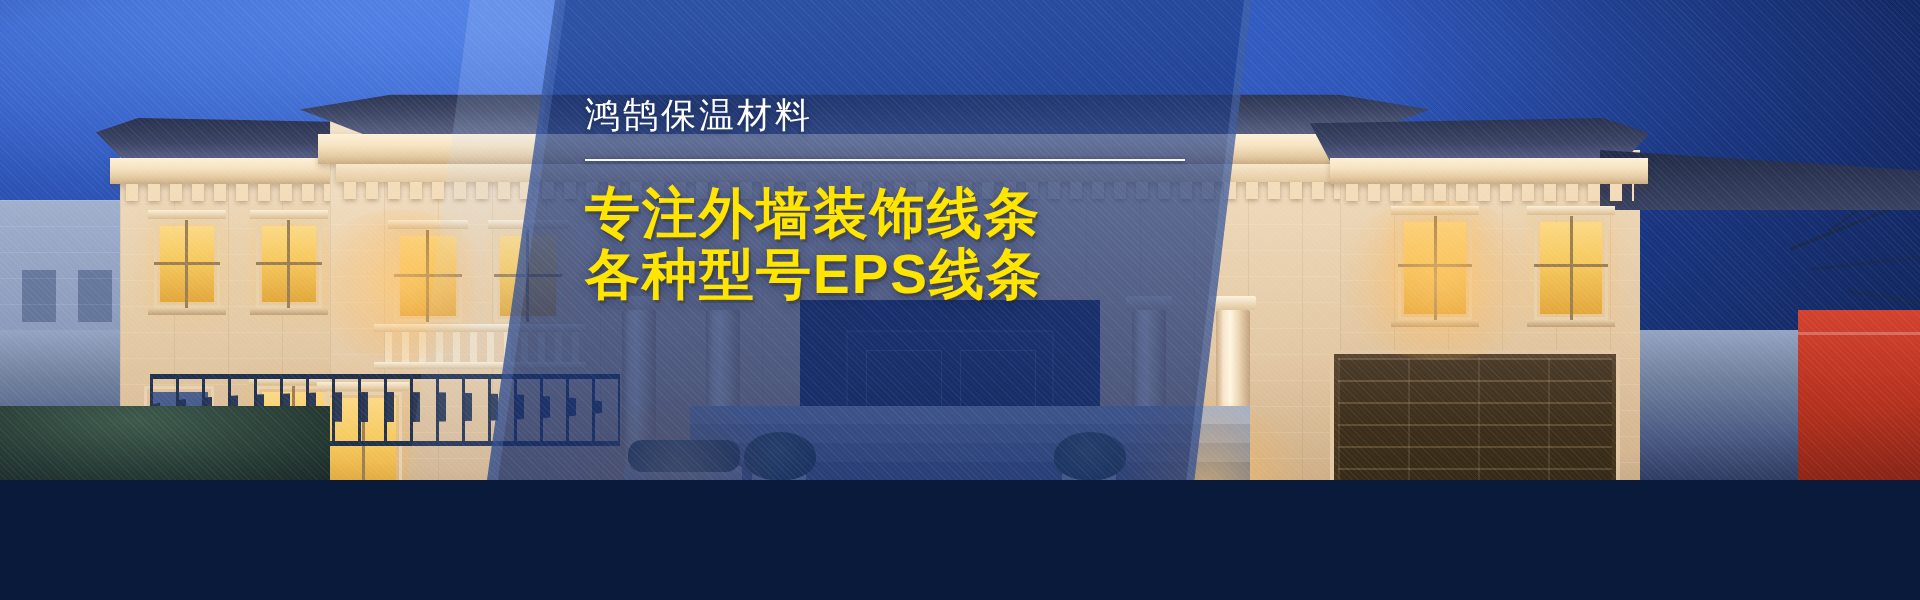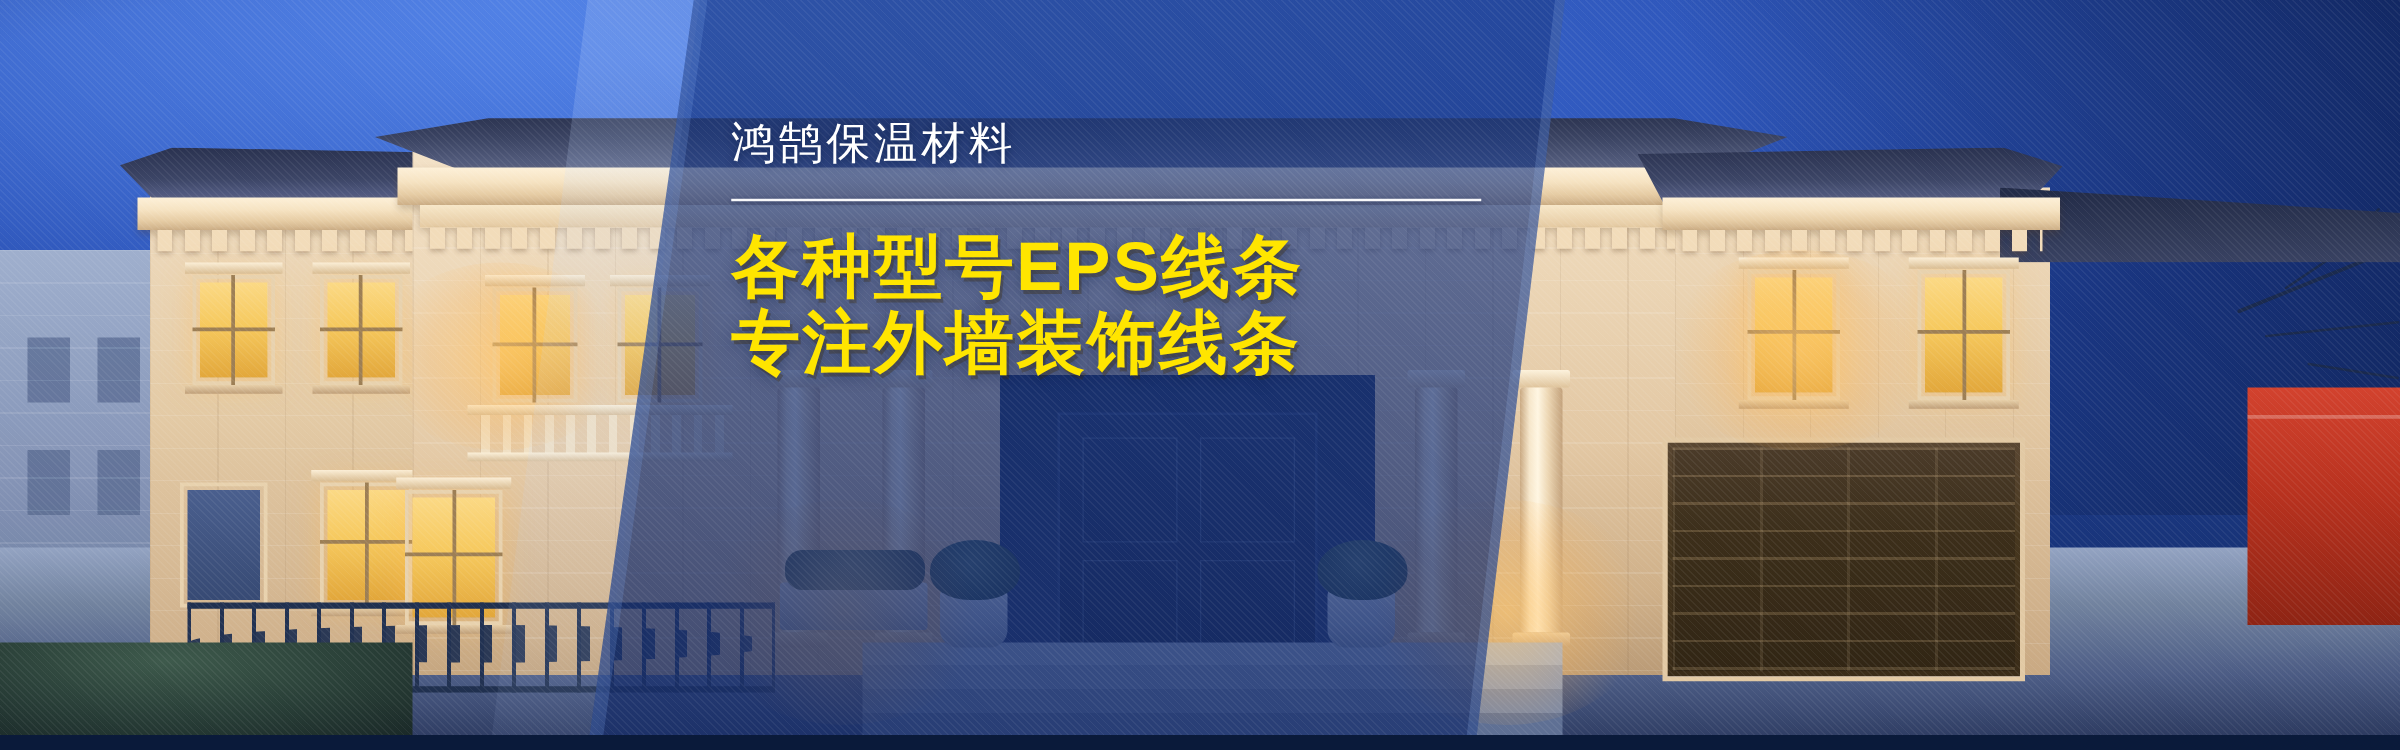--- a/index.html
+++ b/index.html
@@ -1,21 +1,21 @@
 <!DOCTYPE html>
 <html><head>
 <meta charset="utf-8">
 <title>Banner</title>
 <style>
   html,body{margin:0;padding:0;background:#0a1a3a;}
   *{box-sizing:border-box;}
 
   #banner{
     position:relative;
-    width:1920px;height:588px;
+    width:1920px;height:480px;
     overflow:hidden;
     font-family:"Liberation Sans","DejaVu Sans",sans-serif;
     background:#2b4fa8;
     padding-left:40px;
   }
 
   
   .sky{
     position:absolute;inset:0;
     background:
@@ -547,20 +547,20 @@
   <div class="hatch"></div>
   <div class="vignette"></div>
 
   <div class="content">
 
     <div class="brand">鸿鹄保温材料</div>
 
     <div class="rule"></div>
 
     <div class="headline">
+      <div class="hl">专注外墙装饰线条</div>
       <div class="hl">各种型号EPS线条</div>
-      <div class="hl">专注外墙装饰线条</div>
     </div>
 
 
   </div>
 
 </div>
 
 </body></html>

